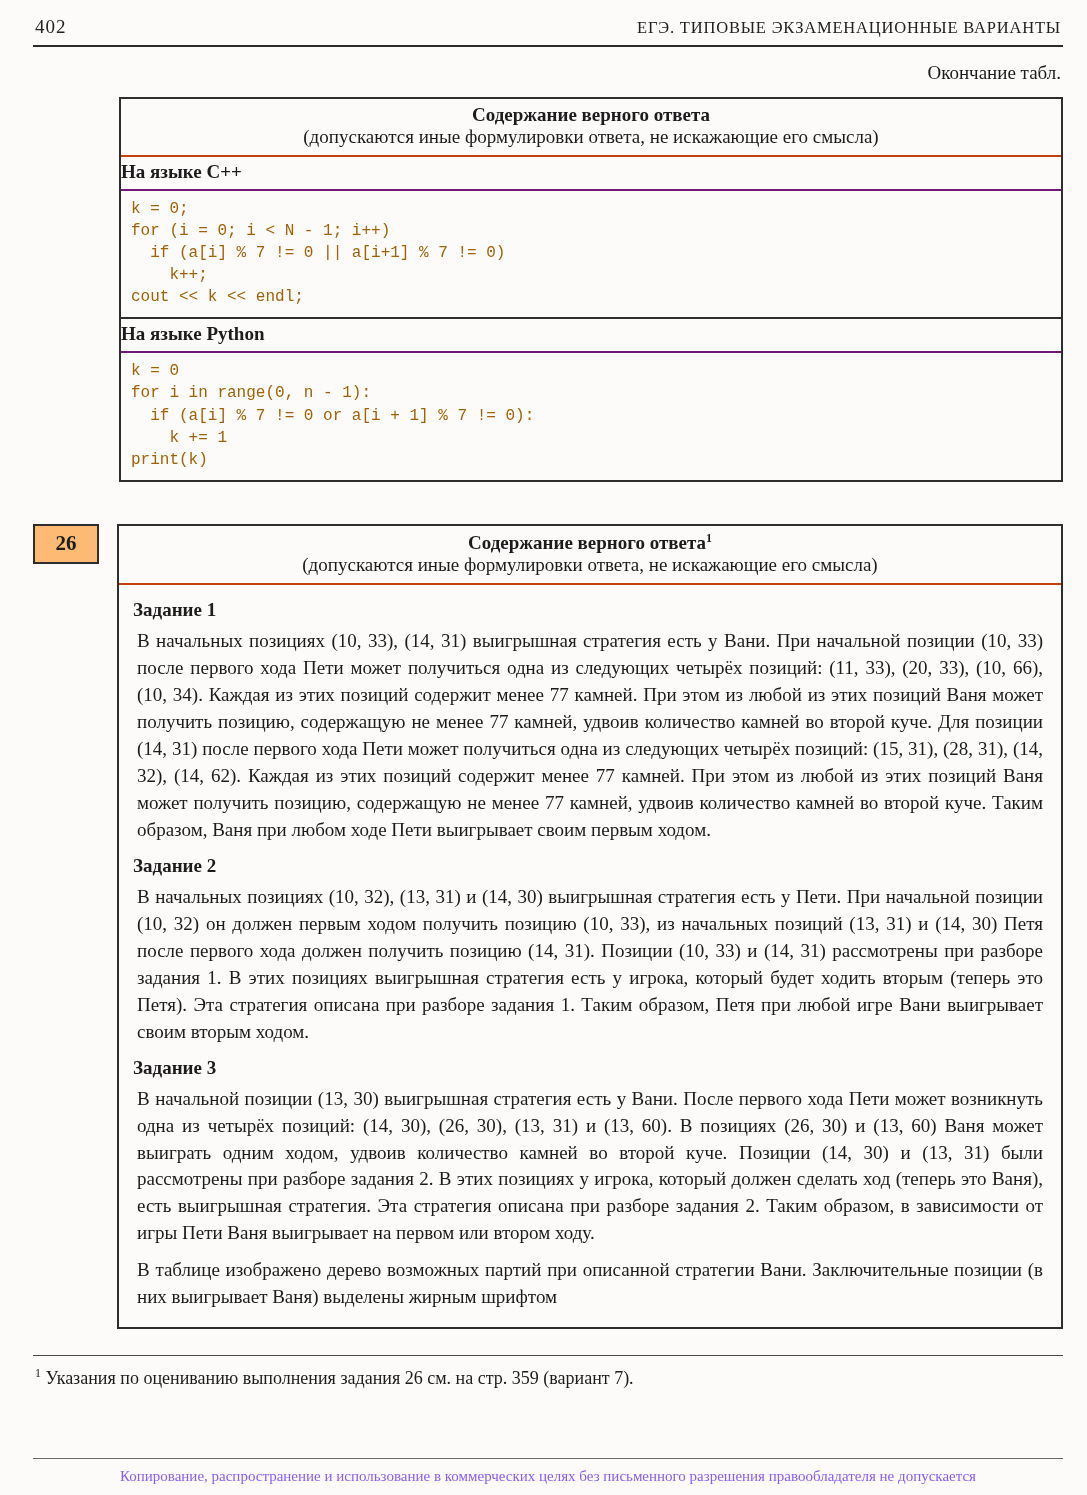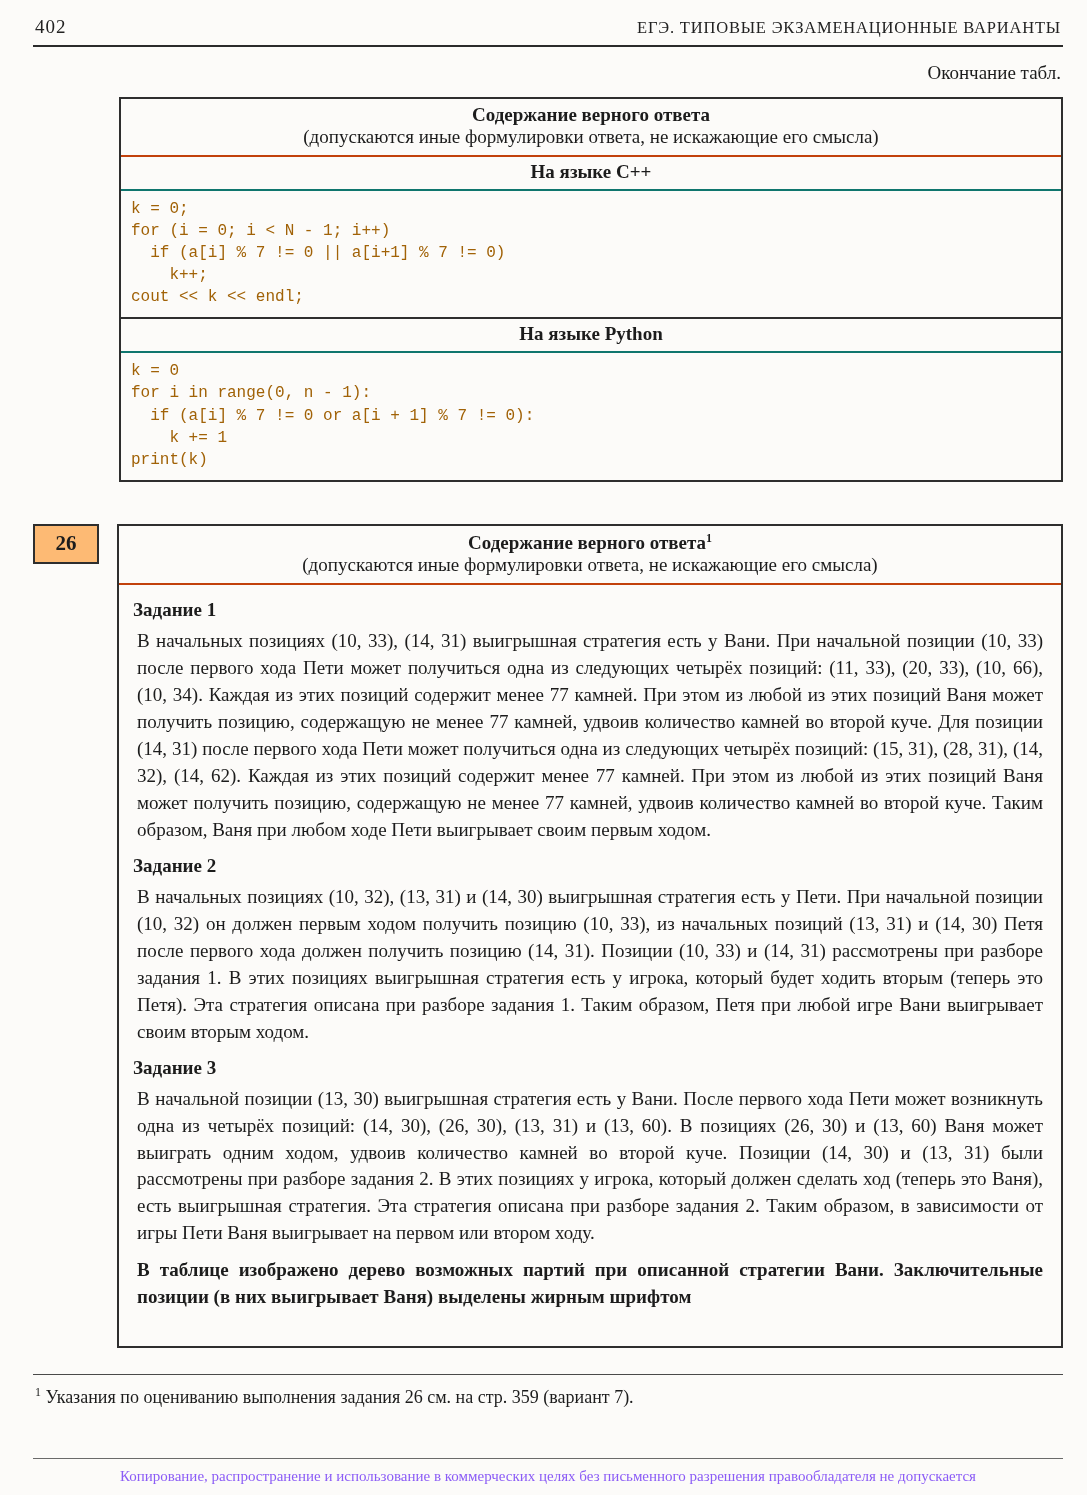--- a/index.html
+++ b/index.html
@@ -30,51 +30,51 @@
   }
 
   
   .box { border: 2px solid #2e2e2e; background: #fcfbf9; }
   .table1 { margin-left: 86px; }
   .box-header { text-align: center; padding: 5px 12px 7px; border-bottom: 2px solid #c2410c; }
   .box-title { font-weight: bold; font-size: 19px; }
   .box-title sup { font-size: 12px; }
   .box-subtitle { font-size: 19px; }
   .lang-header {
-    text-align: center; font-weight: bold; font-size: 19px;
-    padding: 4px 0 6px; border-bottom: 2px solid #0f766e;
+    font-weight: bold; font-size: 19px;
+    padding: 4px 0 6px; border-bottom: 2px solid #701a75;
   }
   .code {
     font-family: "Liberation Mono", "DejaVu Sans Mono", monospace;
     font-size: 16px; line-height: 1.38;
     color: #a16207;
     padding: 7px 10px 9px;
     white-space: pre;
   }
   .code.mid { border-bottom: 2px solid #2e2e2e; }
 
   
   .task-row { display: flex; align-items: flex-start; margin-top: 42px; }
   .task-number-box {
     border: 2px solid #2e2e2e; width: 66px; flex: 0 0 66px;
     text-align: center; font-weight: bold; font-size: 21px;
     padding: 5px 0 6px; background: #fdba74;
   }
   .task-table { flex: 1; margin-left: 18px; }
   .box-body {
-    padding: 3px 14px 31px;
+    padding: 3px 14px 12px;
     font-size: 19px; line-height: 1.42;
     text-align: justify;
   }
   .section-heading {
     font-size: 19px; font-weight: bold;
     text-align: left; margin: 9px 0 2px;
   }
   .section-text { margin: 4px; }
-  .closing-paragraph { margin-top: 10px; font-weight: bold; }
+  .closing-paragraph { margin-top: 10px; }
 
   
   .footnote-rule { border-top: 1.5px solid #4a4a4a; margin: 26px 0 10px 0; }
   .footnote { font-size: 18px; padding-left: 2px; }
   .footnote sup { font-size: 12px; }
 
   
   .footer-area { position: absolute; left: 33px; right: 24px; bottom: 10px; text-align: center; }
   .footer-rule { border-top: 1.2px solid #6a6a6a; margin-bottom: 9px; }
   .copyright-line { font-weight: bold; font-size: 15px; margin-bottom: 3px; }

